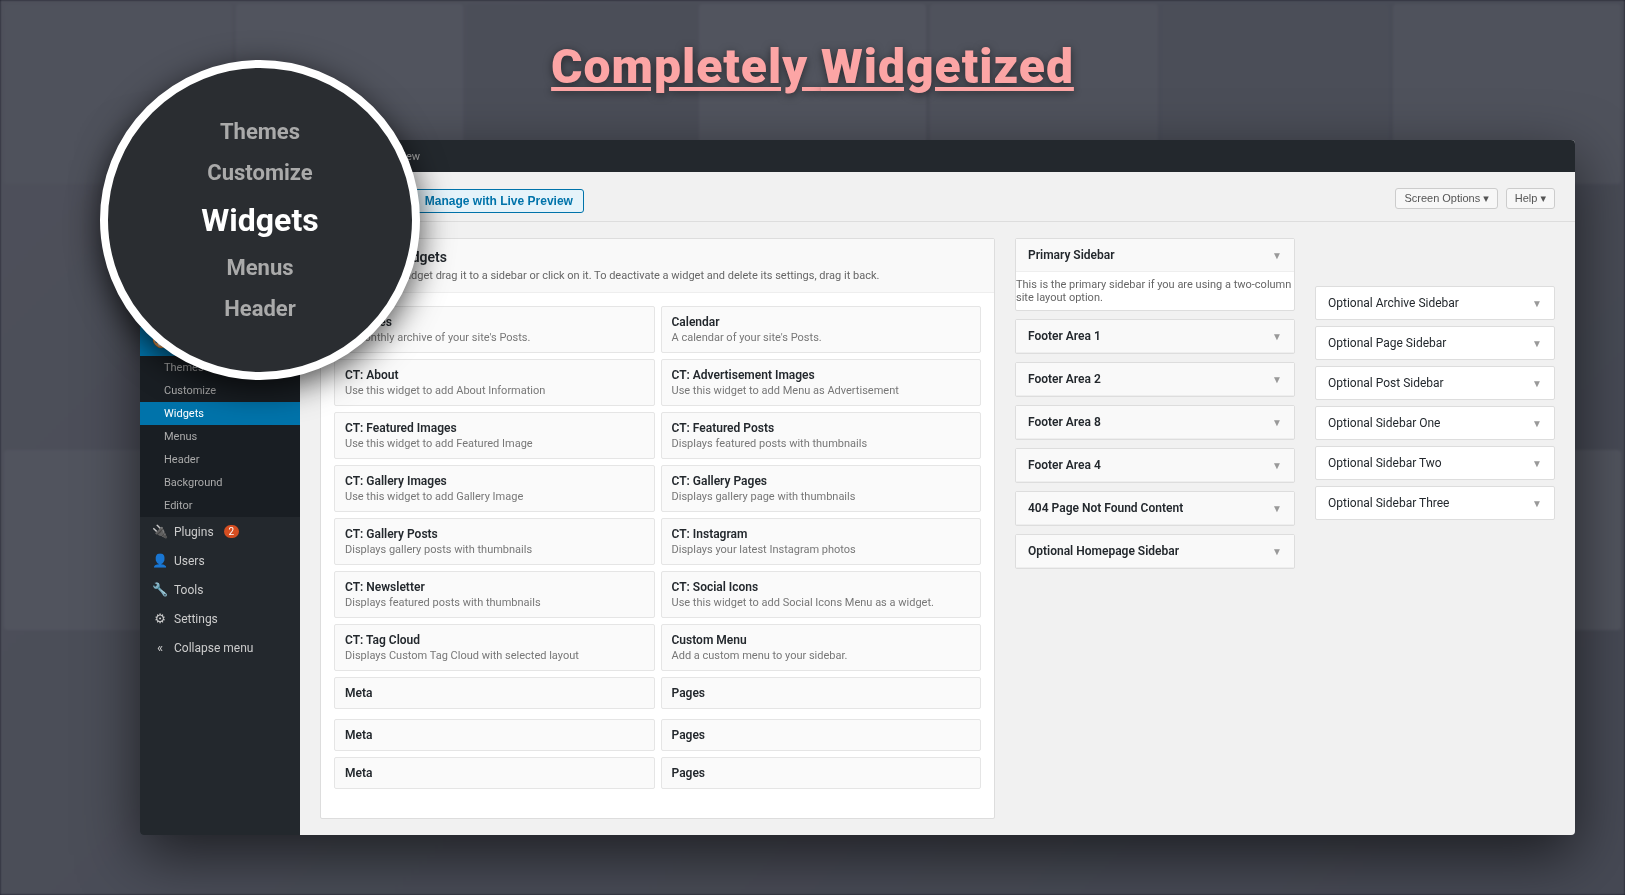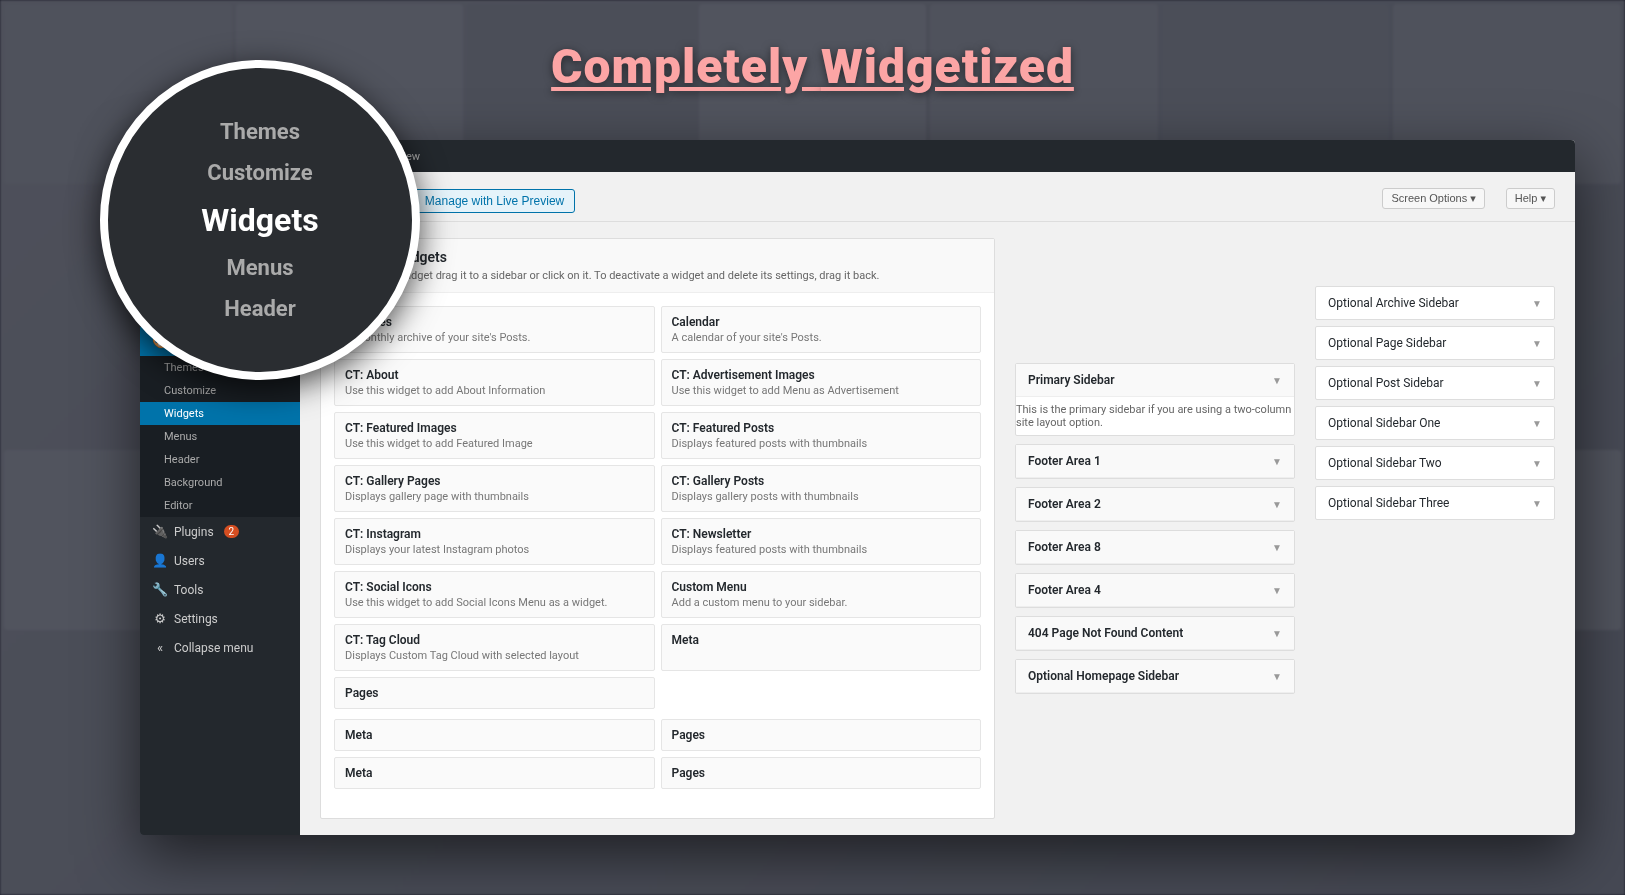--- a/index.html
+++ b/index.html
@@ -185,27 +185,28 @@
       gap: 12px;
     }
     .manage-btn {
       font-size: 12px;
       color: #0073aa;
       background: #e5f3fa;
       border: 1px solid #0073aa;
       border-radius: 3px;
       padding: 4px 10px;
       cursor: pointer;
+      font-weight: bold;
     }
     .screen-opts-bar {
       position: absolute;
       right: 20px;
       top: 16px;
       display: flex;
-      gap: 21px;
+      gap: 8px;
     }
     .screen-btn {
       font-size: 11px;
       color: #555;
       background: #f7f7f7;
       border: 1px solid #ccc;
       border-radius: 3px;
       padding: 3px 8px;
       cursor: pointer;
     }
@@ -271,21 +272,20 @@
     }
 
     
     .sidebar-areas {
       width: 280px;
       flex-shrink: 0;
       display: flex;
       flex-direction: column;
       gap: 8px;
       overflow-y: auto;
-      justify-content: center;
     }
 
     .sidebar-area-box {
       background: #fff;
       border: 1px solid #ddd;
       border-radius: 2px;
     }
     .sidebar-area-header {
       padding: 9px 12px;
       background: #f9f9f9;
@@ -484,46 +484,50 @@
             </div>
             <div class="widget-item">
               <div class="widget-name">CT: Featured Images</div>
               <div class="widget-desc">Use this widget to add Featured Image</div>
             </div>
             <div class="widget-item">
               <div class="widget-name">CT: Featured Posts</div>
               <div class="widget-desc">Displays featured posts with thumbnails</div>
             </div>
             <div class="widget-item">
+              <div class="widget-name">CT: Gallery Images</div>
+              <div class="widget-desc">Use this widget to add Gallery Image</div>
+            </div>
+            <div class="widget-item">
               <div class="widget-name">CT: Gallery Pages</div>
               <div class="widget-desc">Displays gallery page with thumbnails</div>
             </div>
             <div class="widget-item">
               <div class="widget-name">CT: Gallery Posts</div>
               <div class="widget-desc">Displays gallery posts with thumbnails</div>
             </div>
             <div class="widget-item">
               <div class="widget-name">CT: Instagram</div>
               <div class="widget-desc">Displays your latest Instagram photos</div>
             </div>
             <div class="widget-item">
               <div class="widget-name">CT: Newsletter</div>
               <div class="widget-desc">Displays featured posts with thumbnails</div>
             </div>
             <div class="widget-item">
               <div class="widget-name">CT: Social Icons</div>
               <div class="widget-desc">Use this widget to add Social Icons Menu as a widget.</div>
             </div>
             <div class="widget-item">
+              <div class="widget-name">CT: Tag Cloud</div>
+              <div class="widget-desc">Displays Custom Tag Cloud with selected layout</div>
+            </div>
+            <div class="widget-item">
               <div class="widget-name">Custom Menu</div>
               <div class="widget-desc">Add a custom menu to your sidebar.</div>
-            </div>
-            <div class="widget-item">
-              <div class="widget-name">CT: Tag Cloud</div>
-              <div class="widget-desc">Displays Custom Tag Cloud with selected layout</div>
             </div>
             <div class="widget-item">
               <div class="widget-name">Meta</div>
             </div>
             <div class="widget-item">
               <div class="widget-name">Pages</div>
             </div>
           </div>
 
         <div style="display:grid; grid-template-columns:1fr 1fr; gap:0; padding: 0 10px 10px;">

